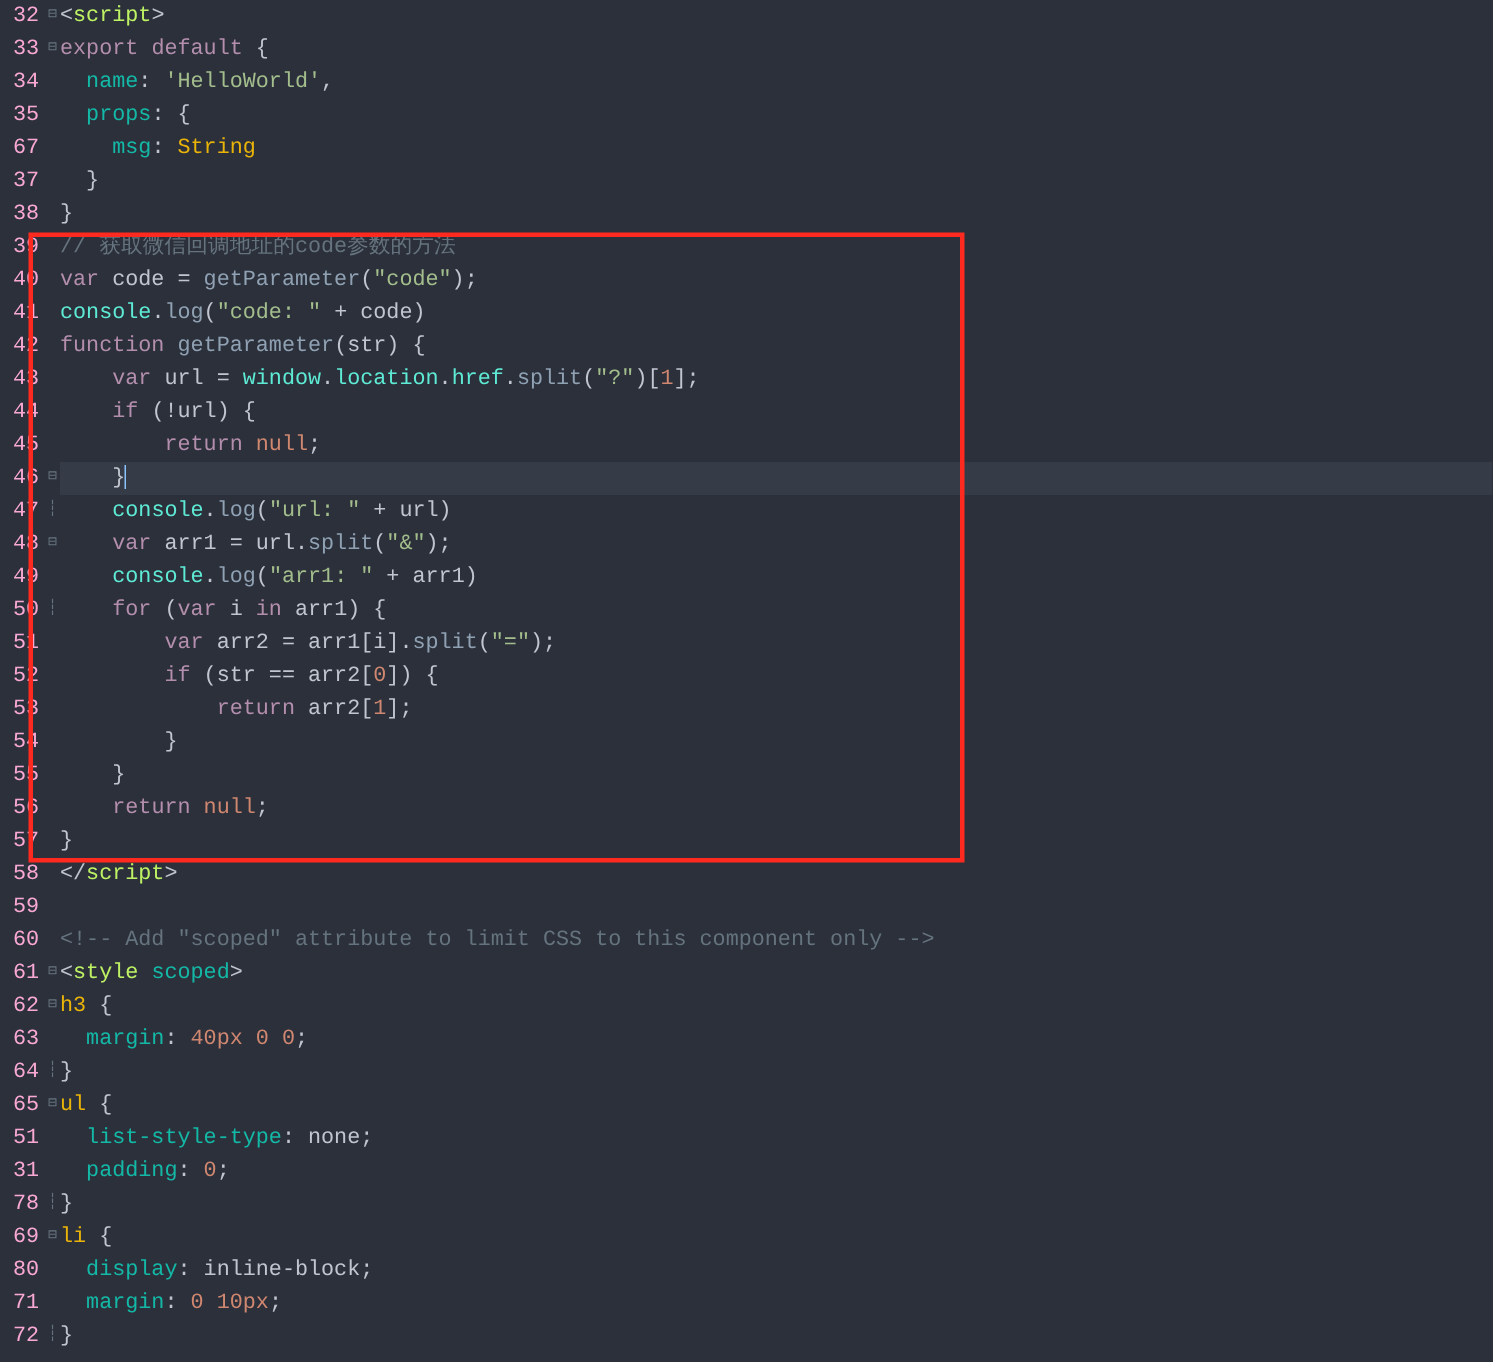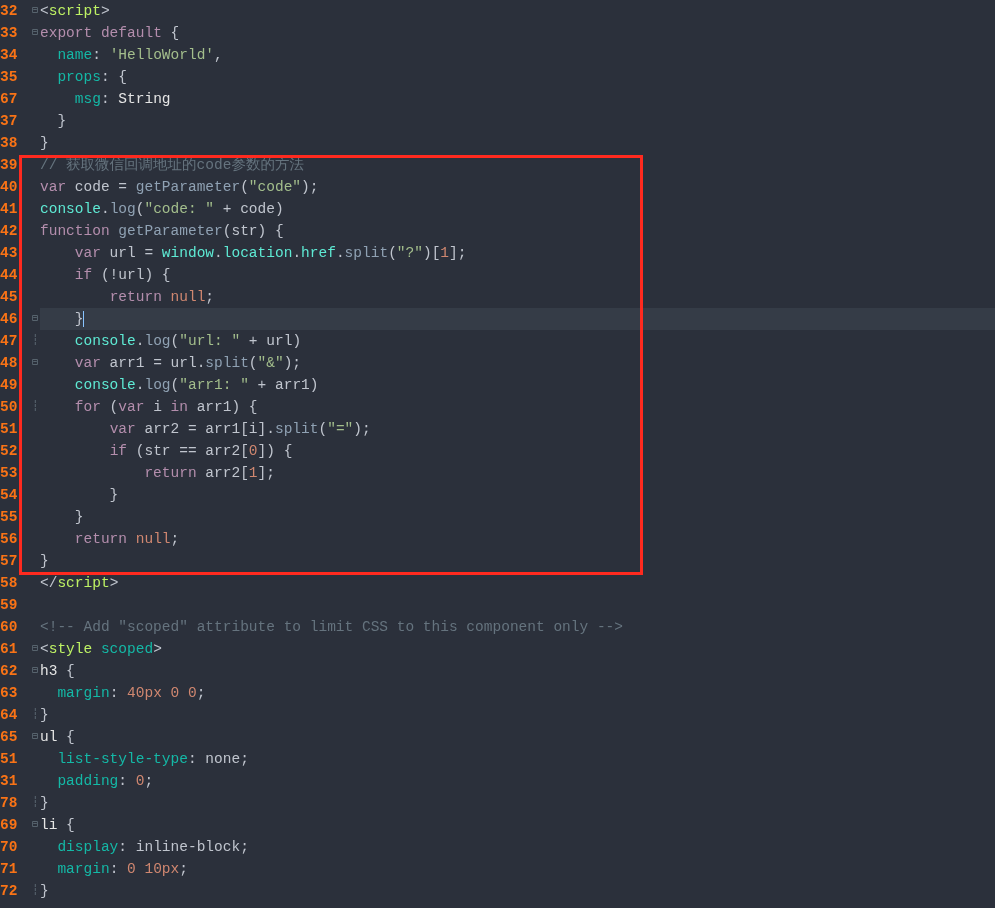--- a/index.html
+++ b/index.html
@@ -13,25 +13,24 @@
     height: 908px;
     overflow: hidden;
     position: relative;
   }
   .editor {
     display: grid;
     grid-template-columns: 30px 10px 1fr;
     position: relative;
   }
   .gutter {
-    text-align: left;
-    color: #f97316;
+    text-align: right;
+    color: #f9a8d4;
     padding-right: 4px;
     user-select: none;
-    font-weight: bold;
   }
   .fold {
     text-align: center;
     color: #65737e;
     font-size: 10px;
     user-select: none;
   }
   .code { white-space: pre; }
   .ln { height: 22px; }
   .fold .ln { display:flex; align-items:center; justify-content:center; }
@@ -45,21 +44,21 @@
     animation: blink 1s step-end infinite;
   }
   @keyframes blink { 50% { opacity:0; } }
 
   
   .c-punct  { color: #c0c5ce; }
   .c-tag    { color: #bef264; }    
   .c-kw     { color: #b48ead; }    
   .c-attr   { color: #14b8a6; }    
   .c-str    { color: #a3be8c; }    
-  .c-ident  { color: #e5e5e5; }    
+  .c-ident  { color: #eab308; }    
   .c-func   { color: #8fa1b3; }    
   .c-num    { color: #d08770; }
   .c-cmt    { color: #65737e; }    
   .c-var    { color: #c0c5ce; }
   .c-obj    { color: #5eead4; }    
   .c-const  { color: #d08770; }    
 
   .red-box {
     position: absolute;
     border: 3px solid #ff2a1f;
@@ -102,21 +101,21 @@
       <div class="ln">60</div>
       <div class="ln">61</div>
       <div class="ln">62</div>
       <div class="ln">63</div>
       <div class="ln">64</div>
       <div class="ln">65</div>
       <div class="ln">51</div>
       <div class="ln">31</div>
       <div class="ln">78</div>
       <div class="ln">69</div>
-      <div class="ln">70</div>
+      <div class="ln">80</div>
       <div class="ln">71</div>
       <div class="ln">72</div>
     </div>
   <div class="fold" id="fold">
       <div class="ln">⊟</div>
       <div class="ln">⊟</div>
       <div class="ln"></div>
       <div class="ln"></div>
       <div class="ln"></div>
       <div class="ln"></div>

